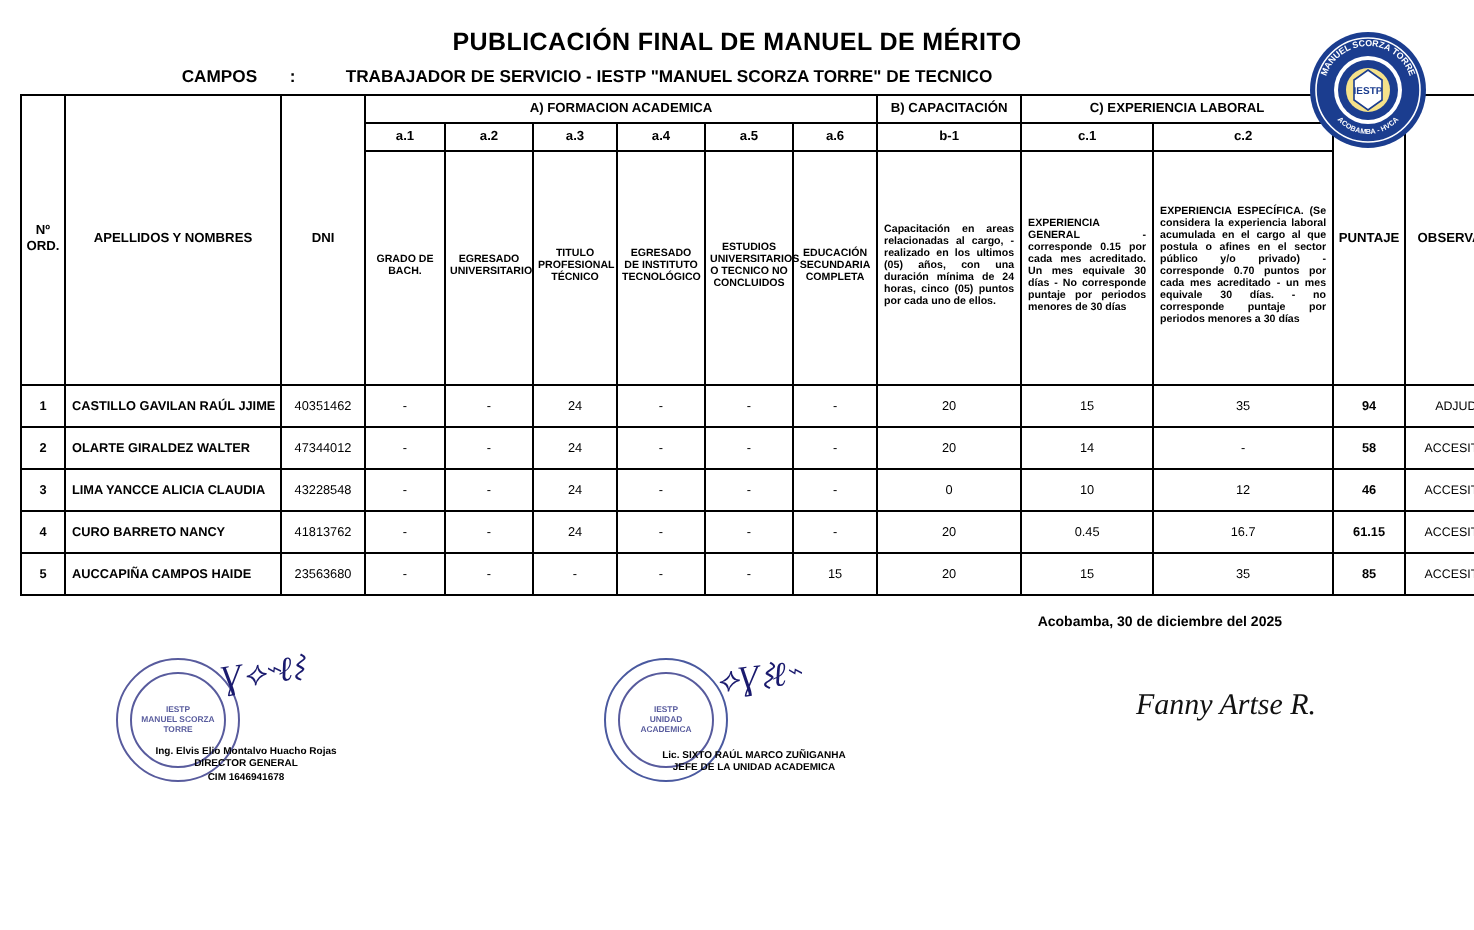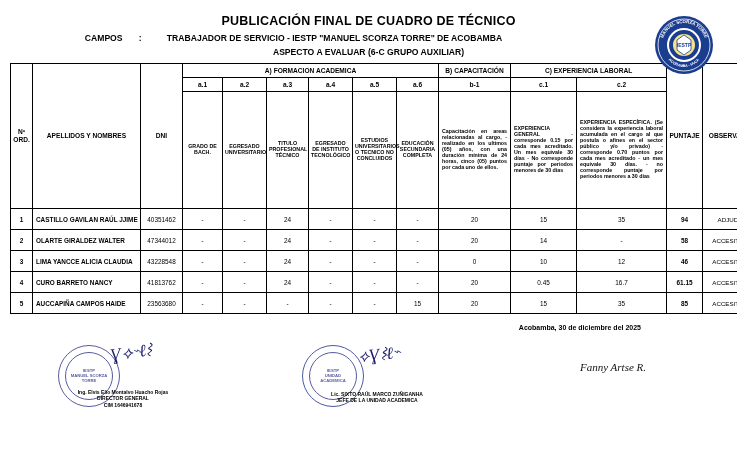--- a/index.html
+++ b/index.html
@@ -213,36 +213,35 @@
     font-size: 5px;
     font-weight: bold;
     line-height: 1.25;
   }
   .sig1-txt { top: 50px; }
   .sig2-txt { top: 52px; }
 
   .hand {
     font-family: "Liberation Serif", serif;
     font-style: italic;
-    font-size: 11px;
+    font-size: 15px;
     color: #111111;
     white-space: nowrap;
   }
 </style>
 </head>
 <body>
 
 <div class="page">
 
   <div class="header">
-    <div class="doc-title">PUBLICACIÓN FINAL DE CUADRO DE TÉCNICO</div>
+    <div class="doc-title">PUBLICACIÓN FINAL DE MANUEL DE MÉRITO</div>
     <div class="cargo-row">
-      <span class="cargo-label">CAMPOS</span><span class="cargo-colon">:</span><span class="cargo-value">TRABAJADOR DE SERVICIO - IESTP "MANUEL SCORZA TORRE" DE ACOBAMBA</span>
+      <span class="cargo-label">CAMPOS</span><span class="cargo-colon">:</span><span class="cargo-value">TRABAJADOR DE SERVICIO - IESTP "MANUEL SCORZA TORRE" DE TECNICO</span>
     </div>
-    <div class="doc-sub3">ASPECTO A EVALUAR (6-C GRUPO AUXILIAR)</div>
 
     <div class="logo">
       <svg viewBox="0 0 62 62" width="62" height="62">
         <circle cx="31" cy="31" r="29" fill="#1b3d8f"></circle>
         <circle cx="31" cy="31" r="26" fill="none" stroke="#ffffff" stroke-width="0.8"></circle>
         <circle cx="31" cy="31" r="17" fill="#ffffff"></circle>
         <circle cx="31" cy="31" r="15" fill="#1b3d8f"></circle>
         <circle cx="31" cy="31" r="11" fill="#f5e28a"></circle>
         <path d="M31 21 L38 26 L38 36 L31 41 L24 36 L24 26 Z" fill="#ffffff" stroke="#1b3d8f" stroke-width="0.8"></path>
         <text x="31" y="33" font-family="Liberation Sans, sans-serif" font-size="5" font-weight="bold" fill="#1b3d8f" text-anchor="middle">IESTP</text>

